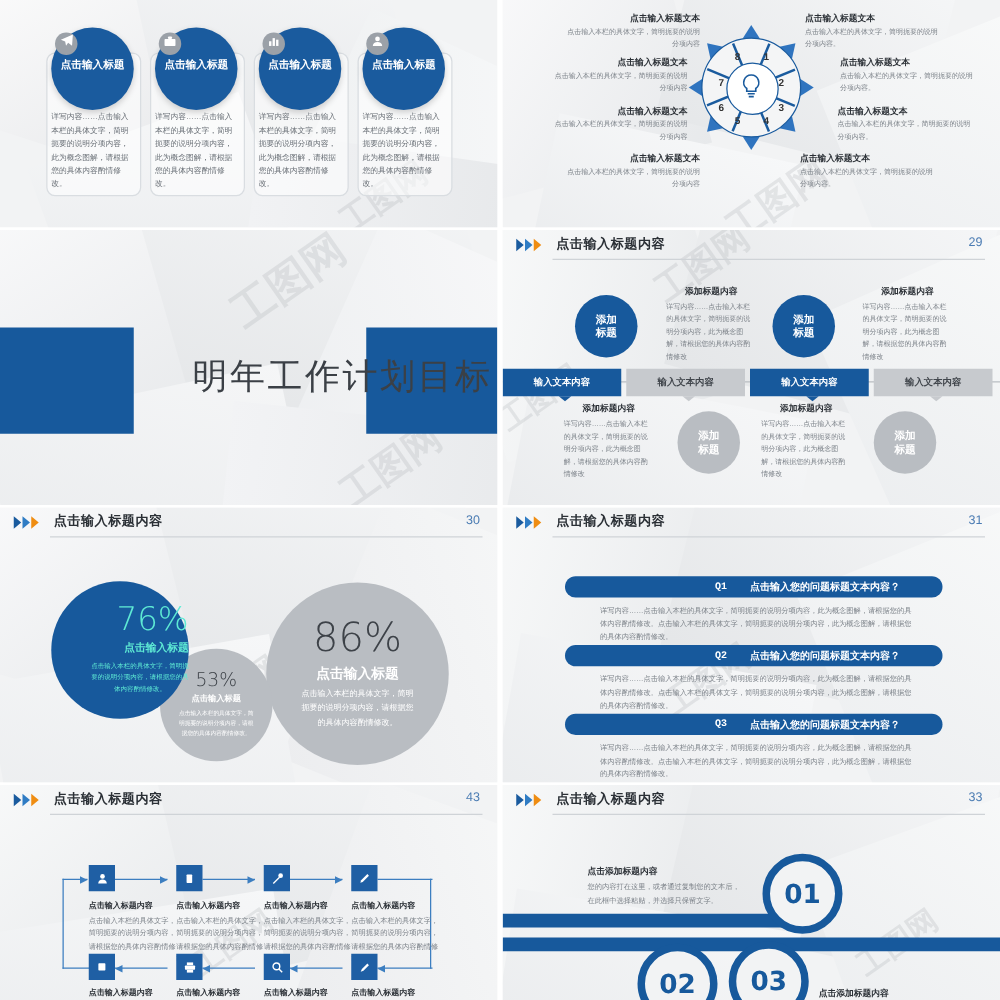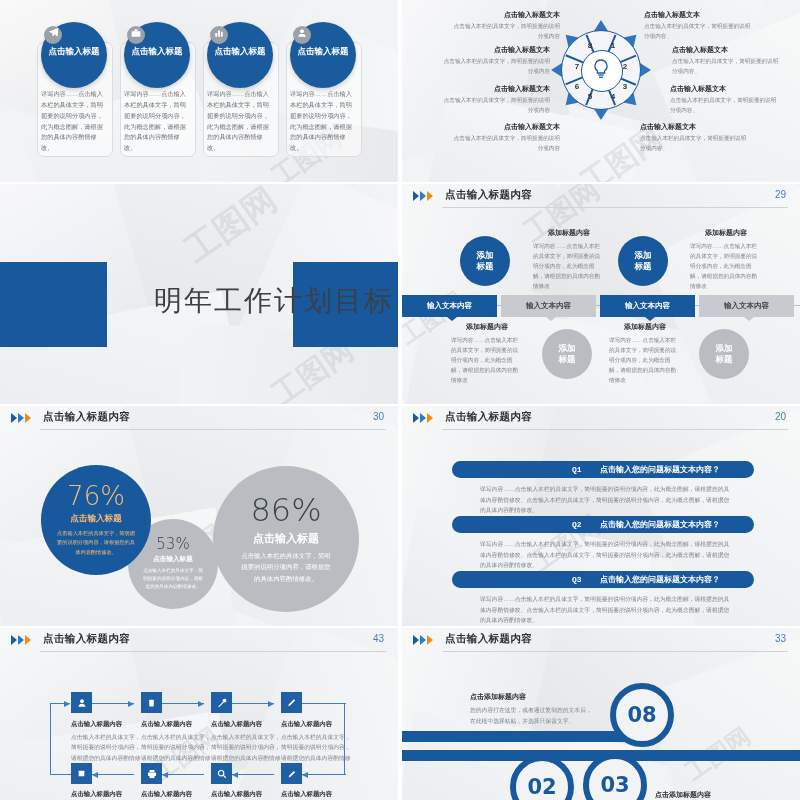--- a/index.html
+++ b/index.html
@@ -379,21 +379,21 @@
       <div class="plab" style="font-size:11px;margin-top:5px;color:#ffffff;">点击输入标题</div>
       <div class="pdesc" style="font-size:6.4px;margin-top:4px;width:95px;color:#ffffff;">点击输入本栏的具体文字，简明扼要的说明分项内容，请根据您的具体内容酌情修改。</div>
     </div>
 
     <div class="pc" style="left:128px;top:113px;width:90px;height:90px;background:#b9bdc2;color:#fff;z-index:2;">
       <div class="pnum" style="font-size:15px;color:#3d4248;">53%</div>
       <div class="plab" style="font-size:6.6px;margin-top:3px;">点击输入标题</div>
       <div class="pdesc" style="font-size:4.6px;margin-top:3px;width:62px;">点击输入本栏的具体文字，简明扼要的说明分项内容，请根据您的具体内容酌情修改。</div>
     </div>
 
-    <div class="pc" style="left:41px;top:59px;width:110px;height:110px;background:#17599c;color:#fdba74;z-index:3;">
+    <div class="pc" style="left:41px;top:59px;width:110px;height:110px;background:#17599c;color:#5eead4;z-index:3;align-items:flex-end;">
       <div class="pnum" style="font-size:26px;">76%</div>
       <div class="plab" style="font-size:8.6px;margin-top:4px;">点击输入标题</div>
       <div class="pdesc" style="font-size:5.2px;margin-top:4px;width:78px;">点击输入本栏的具体文字，简明扼要的说明分项内容，请根据您的具体内容酌情修改。</div>
     </div>
 
   </div>
 
   <div class="slide" id="sF">
     <div class="poly">
       <i style="left:-30px;top:-30px;width:200px;height:180px;background:linear-gradient(125deg,#fbfcfc,#e7e9eb);transform:rotate(-16deg);"></i>
@@ -403,21 +403,21 @@
     </div>
     <div class="wm" style="left:125px;top:120px;font-size:26px;">工图网</div>
 
     <div class="hdr">
       <span class="chev">
           <span class="c1"></span>
           <span class="c2"></span>
           <span class="c3"></span>
         </span>
       <span class="htitle">点击输入标题内容</span>
-      <span class="hnum">20</span>
+      <span class="hnum">31</span>
       <span class="hrule"></span>
     </div>
 
     <div class="qbar" style="top:55px;">
       <span class="qq">Q1</span>
       <span class="qt">点击输入您的问题标题文本内容？</span>
     </div>
     <div class="qans" style="top:78px;">详写内容……点击输入本栏的具体文字，简明扼要的说明分项内容，此为概念图解，请根据您的具体内容酌情修改。点击输入本栏的具体文字，简明扼要的说明分项内容，此为概念图解，请根据您的具体内容酌情修改。</div>
 
     <div class="qbar" style="top:110px;">
@@ -570,21 +570,21 @@
         </span>
       <span class="htitle">点击输入标题内容</span>
       <span class="hnum">33</span>
       <span class="hrule"></span>
     </div>
 
     <div class="hbar" style="left:0px;top:103px;width:252px;"></div>
     <div class="hbar" style="left:0px;top:122px;width:398px;"></div>
 
     <div class="hc" style="left:208px;top:55px;">
-      <span>08</span>
+      <span>01</span>
     </div>
     <div class="hc" style="left:108px;top:127px;">
       <span>02</span>
     </div>
     <div class="hc" style="left:181px;top:125px;">
       <span>03</span>
     </div>
 
     <div class="htxt" style="left:68px;top:64px;">
       <div class="ht">点击添加标题内容</div>

